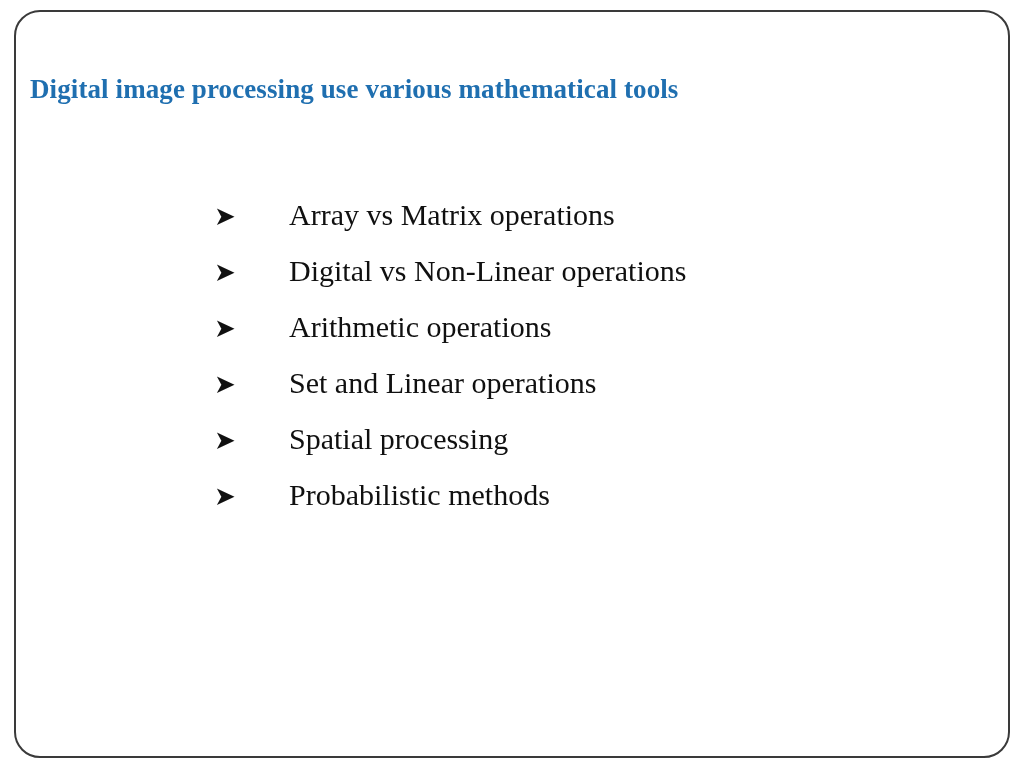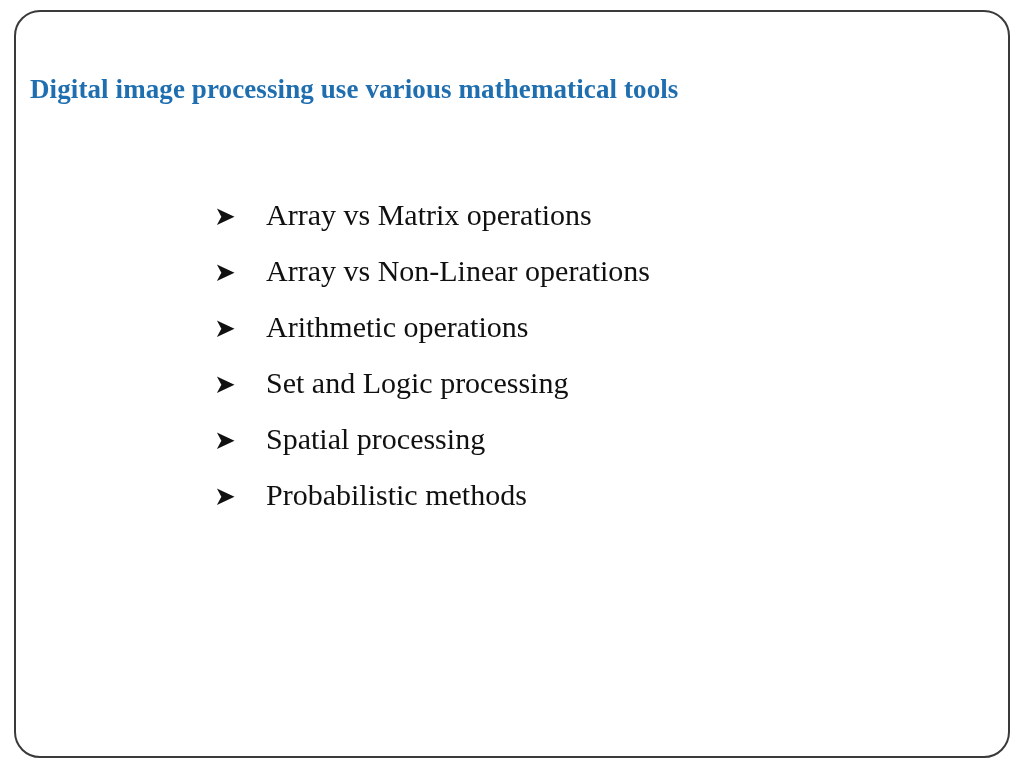--- a/index.html
+++ b/index.html
@@ -68,46 +68,47 @@
     font-size: 26px;
     line-height: 38px;
     color: #101010;
     font-family: "DejaVu Sans", sans-serif;
   }
   .bullet-text {
     flex: 1 1 auto;
     font-size: 30px;
     line-height: 38px;
     color: #101010;
+    margin-left: 23px;
   }
 </style>
 </head>
 <body>
 
 <div class="slide">
   <div class="slide-frame"></div>
 
   <div class="slide-title" style="color: rgb(31, 111, 176);">Digital image processing use various mathematical tools</div>
 
   <ul class="bullet-list">
     <li class="bullet-item">
       <span class="bullet-marker">➤</span>
       <span class="bullet-text">Array vs Matrix operations</span>
     </li>
     <li class="bullet-item">
       <span class="bullet-marker">➤</span>
-      <span class="bullet-text">Array vs Non-Linear operations</span>
+      <span class="bullet-text">Digital vs Non-Linear operations</span>
     </li>
     <li class="bullet-item">
       <span class="bullet-marker">➤</span>
       <span class="bullet-text">Arithmetic operations</span>
     </li>
     <li class="bullet-item">
       <span class="bullet-marker">➤</span>
-      <span class="bullet-text">Set and Logic processing</span>
+      <span class="bullet-text">Set and Linear operations</span>
     </li>
     <li class="bullet-item">
       <span class="bullet-marker">➤</span>
       <span class="bullet-text">Spatial processing</span>
     </li>
     <li class="bullet-item">
       <span class="bullet-marker">➤</span>
       <span class="bullet-text">Probabilistic methods</span>
     </li>
   </ul>

